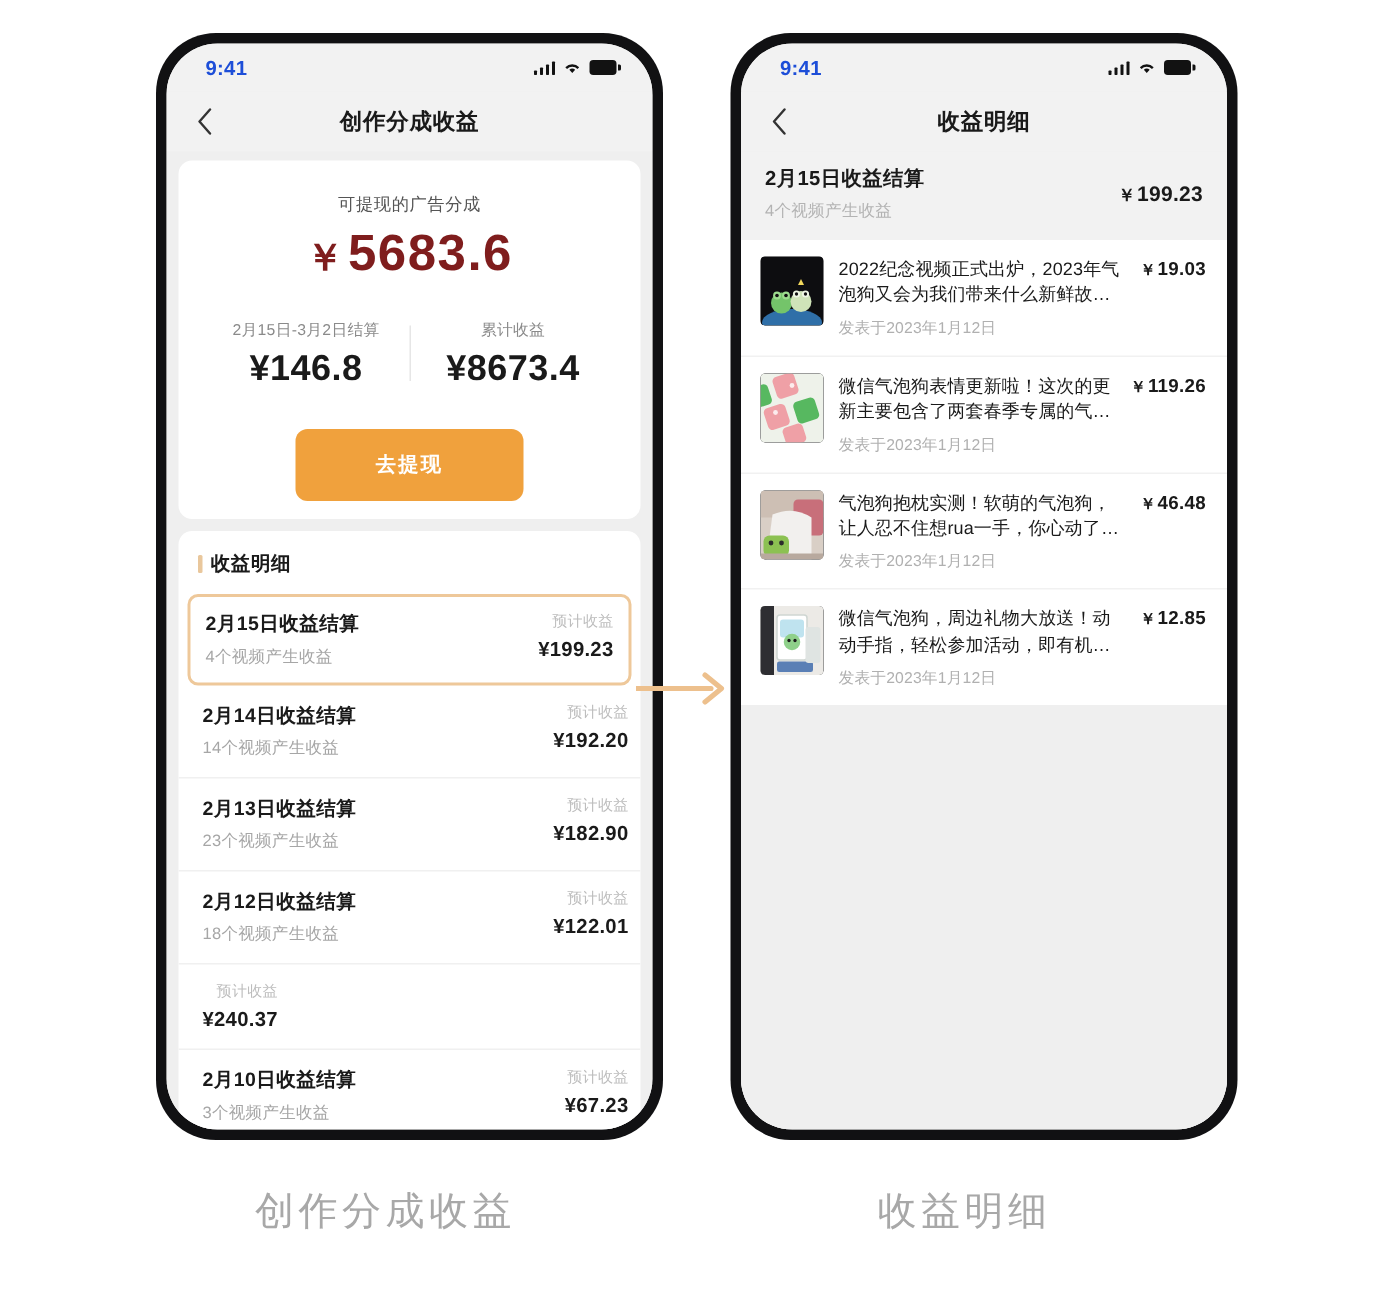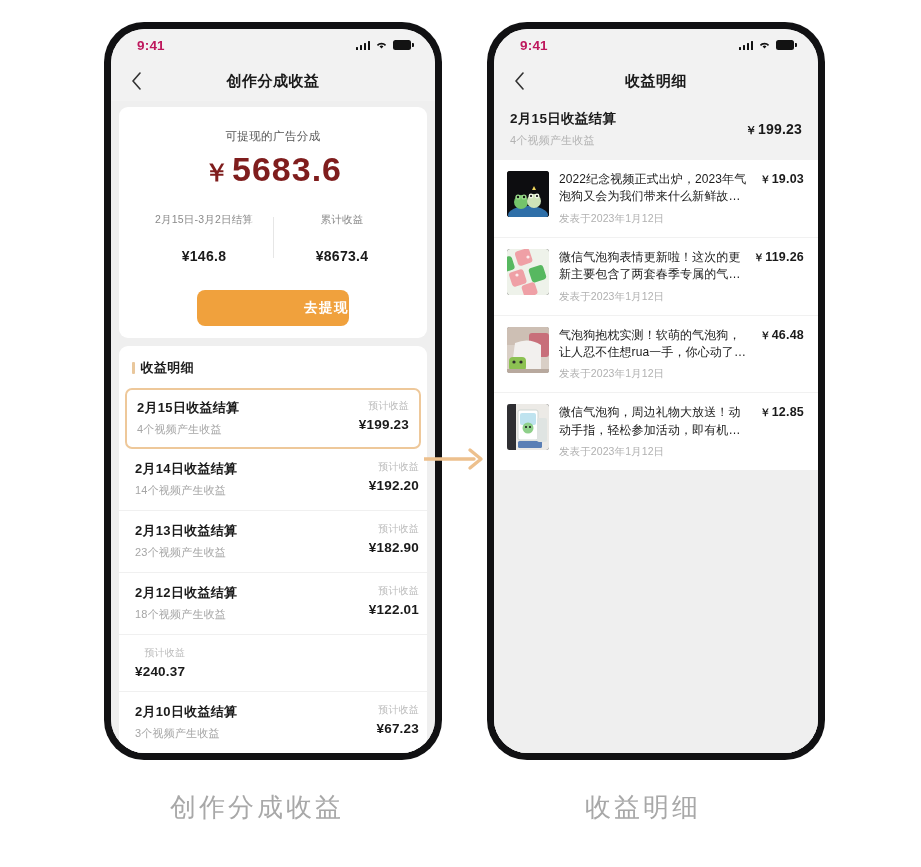--- a/index.html
+++ b/index.html
@@ -31,21 +31,21 @@
   }
 
   
   .statusbar {
     height:32px;
     flex:0 0 32px;
     background:#f2f2f2;
     display:flex; align-items:center; justify-content:space-between;
     padding:0 24px 0 26px;
   }
-  .status-time { font-size:13.5px; font-weight:bold; color:#be185d; letter-spacing:.2px; }
+  .status-time { font-size:13.5px; font-weight:bold; color:#1d4ed8; letter-spacing:.2px; }
   .status-icons { display:flex; align-items:center; gap:5px; }
   .bars { display:flex; align-items:flex-end; gap:1.5px; height:10px; }
   .bars i { display:block; width:2.4px; background:#121212; border-radius:.5px; }
   .bars i:nth-child(1){height:3.5px;}
   .bars i:nth-child(2){height:5.5px;}
   .bars i:nth-child(3){height:7.5px;}
   .bars i:nth-child(4){height:9.5px;}
   .wifi { width:13px; height:10px; position:relative; }
   .wifi svg { display:block; }
   .batt {
@@ -102,32 +102,31 @@
 
   .stats {
     display:flex; margin-top:24px; position:relative;
   }
   .stats:before{
     content:""; position:absolute; left:50%; top:4px; bottom:6px;
     width:1px; background:#e6e6e6;
   }
   .stat { flex:1; text-align:center; }
   .stat-label { font-size:10.5px; color:#8a8a8a; letter-spacing:.2px; }
-  .stat-value { font-size:14px; font-weight:bold; color:#1a1a1a; margin-top:21px; letter-spacing:.3px;}
+  .stat-value { font-size:24px; font-weight:bold; color:#1a1a1a; margin-top:5px; letter-spacing:.3px;}
 
   .withdraw {
     display:block; margin:26px auto 0 auto;
-    width:152px; height:36px;
+    width:152px; height:48px;
     background:#f0a13d;
     border:none; border-radius:8px;
     color:#ffffff; font-size:13.5px; font-weight:bold;
     letter-spacing:1.5px;
     font-family:inherit;
     cursor:pointer;
-    text-align:right;
   }
 
   
   .list-card {
     background:#ffffff;
     margin:8px 8px 0 8px;
     border-radius:9px 9px 0 0;
     flex:1 1 auto;
     overflow:hidden;
   }

